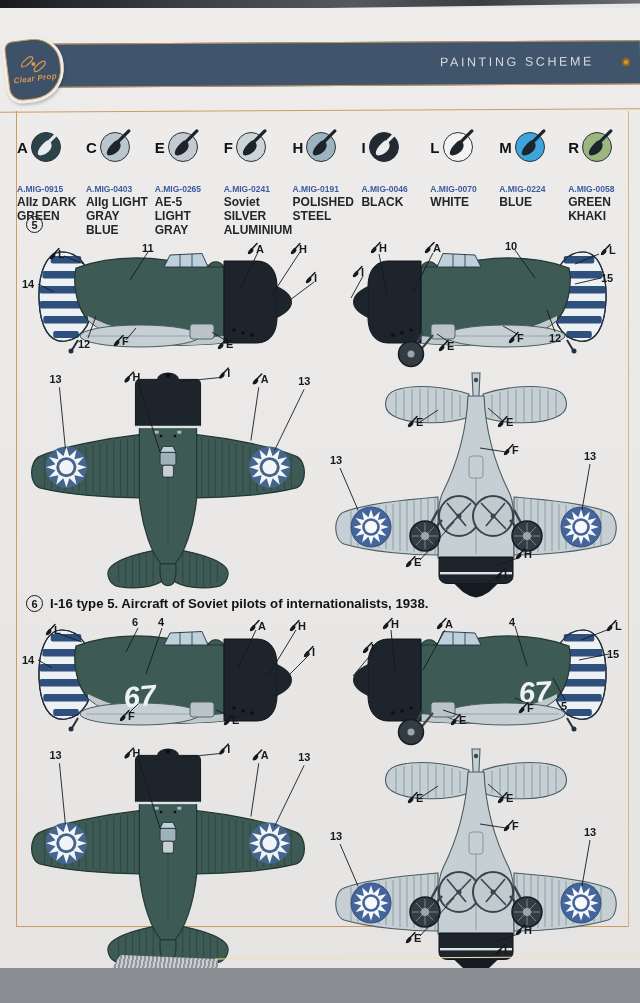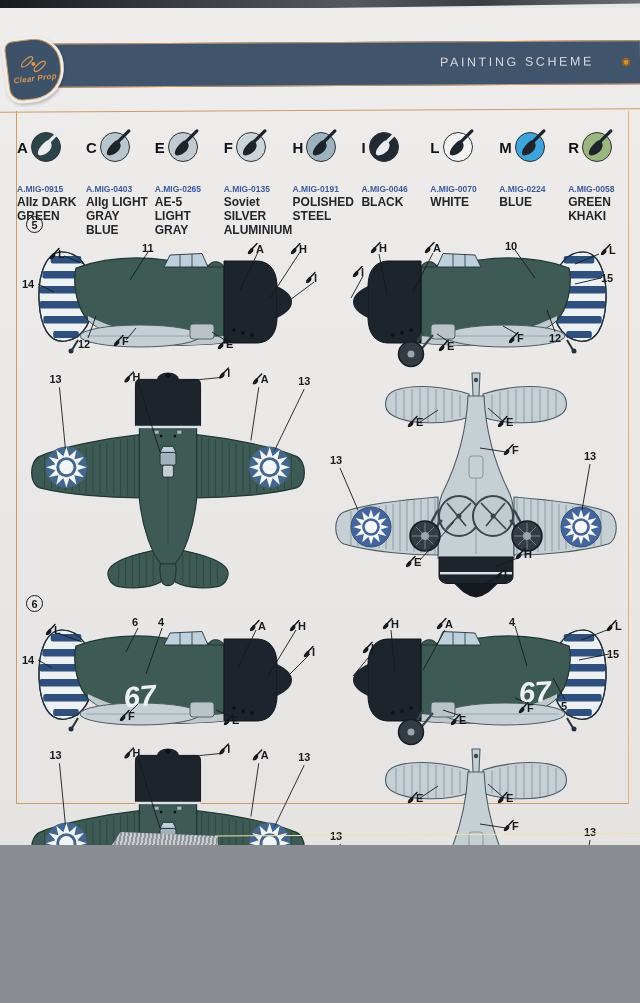--- a/index.html
+++ b/index.html
@@ -1,17 +1,17 @@
 <!DOCTYPE html>
 <html><head>
 <meta charset="utf-8">
 <style>
   html,body{margin:0;padding:0;background:#8a8d91;}
   *{box-sizing:border-box;}
-  .photo{position:relative;width:640px;height:845px;overflow:hidden;
+  .photo{position:relative;width:640px;height:968px;overflow:hidden;
     font-family:"Liberation Sans",sans-serif;background:#e9e7e5;}
   .top-strip{position:absolute;left:0;top:0;width:640px;height:16px;
     background:linear-gradient(90deg,#191b1f 0%,#3c3f45 30%,#55585e 55%,#3a3d42 75%,#6b6e73 100%);
     clip-path:polygon(0 0,100% 0,100% 22%,0 80%);}
   .page{position:absolute;left:0;top:8px;right:0;bottom:0;
     background:linear-gradient(180deg,#efedeb 0%,#eae8e6 55%,#e6e4e2 100%);}
   
   .header-bar{position:absolute;left:34px;right:0;top:42px;height:44px;background:#40556c;
     border-top:1.5px solid #c8935c;border-bottom:1.5px solid #c8935c;transform:rotate(-0.35deg);}
   .header-title{position:absolute;right:46px;top:13px;font-size:12.5px;letter-spacing:2.6px;
@@ -262,21 +262,21 @@
     </div>
     <div class="paint">
       <div class="paint-top">
           <span class="paint-letter">F</span>
         <span class="paint-circle brush-dark" style="background-color: rgb(203, 213, 218);">
             <svg viewBox="0 0 24 24">
               <use href="#brushB"></use>
             </svg>
           </span>
         </div>
-      <div class="paint-code">A.MIG-0135</div>
+      <div class="paint-code">A.MIG-0241</div>
       <div class="paint-name">Soviet SILVER ALUMINIUM</div>
     </div>
     <div class="paint">
       <div class="paint-top">
           <span class="paint-letter">H</span>
         <span class="paint-circle brush-dark" style="background-color: rgb(157, 180, 192);">
             <svg viewBox="0 0 24 24">
               <use href="#brushB"></use>
             </svg>
           </span>
@@ -493,20 +493,21 @@
         </g>
       <g transform="translate(168,204)">
           <use href="#brushS"></use>
           <text class="cot" x="10" y="10">I</text>
         </g>
     </svg>
   </div>
 
   <div class="scheme-title-row s6">
     <span class="scheme-num">6</span>
+    <span class="scheme-title">I-16 type 5. Aircraft of Soviet pilots of internationalists, 1938.</span>
   </div>
 
   <div class="view v-s6-sl">
     <svg viewBox="0 0 300 132">
       <use href="#planeSide"></use>
       <text class="mark67" x="122" y="88" transform="rotate(-5 122 80)">67</text>
       <g class="ldr">
           <line x1="42" y1="16" x2="64" y2="24"></line>
           <line x1="20" y1="42" x2="34" y2="50"></line>
           <line x1="120" y1="10" x2="108" y2="34"></line>

